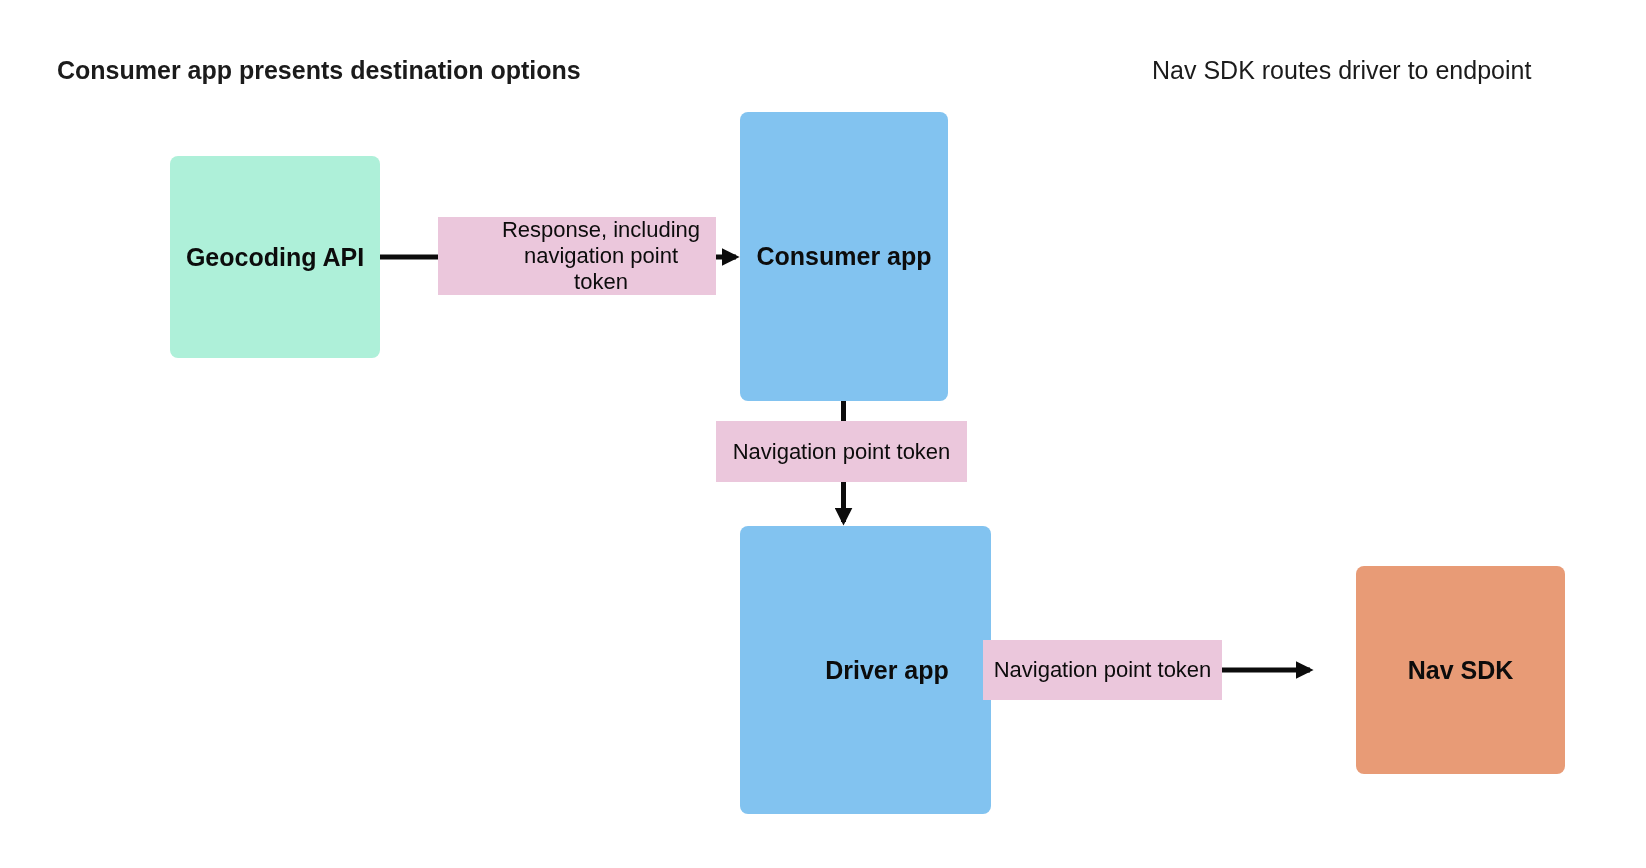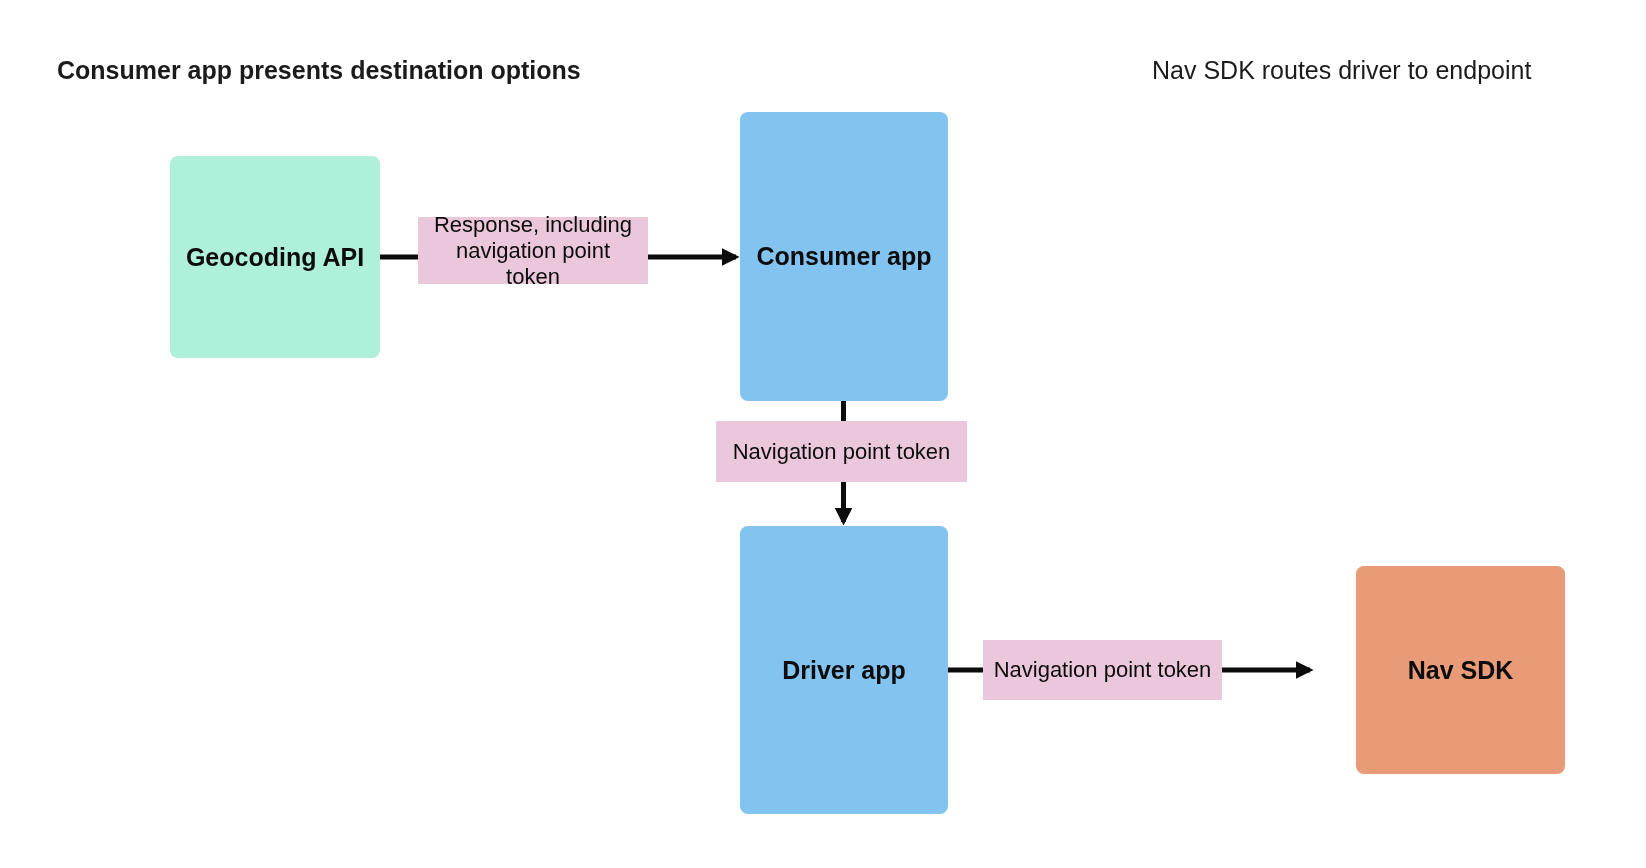--- a/index.html
+++ b/index.html
@@ -56,21 +56,21 @@
     position: absolute;
     display: flex;
     align-items: center;
     justify-content: center;
     text-align: center;
     font-size: 22px;
     line-height: 26px;
     color: #0c0c0c;
     white-space: pre-line;
   }
-  #edge-label-1 { left: 418px; top: 217px; width: 230px; height: 67px; }
+  #edge-label-1 { left: 438px; top: 217px; width: 230px; height: 78px; padding-left: 48px; }
   #edge-label-2 { left: 716px; top: 421px; width: 251px; height: 61px; }
   #edge-label-3 { left: 983px; top: 640px; width: 239px; height: 60px; }
 </style>
 </head>
 <body>
 
 <div class="canvas" style="background-color: rgb(255, 255, 255);">
 
   <div class="col-header" id="header-1">Consumer app presents destination options</div>
   <div class="col-header" id="header-3">Nav SDK routes driver to endpoint</div>
@@ -87,21 +87,21 @@
   </svg>
 
   <div class="node" id="node-geocoding" style="background-color: rgb(174, 240, 217);">
     <span class="node-label">Geocoding API</span>
   </div>
 
   <div class="node" id="node-consumer" style="background-color: rgb(130, 195, 240);">
     <span class="node-label">Consumer app</span>
   </div>
 
-  <div class="node" id="node-driver" style="background-color: rgb(130, 195, 240);">
+  <div class="node" id="node-driver" style="background-color: rgb(130, 195, 240); padding-left: 43px;">
     <span class="node-label">Driver app</span>
   </div>
 
   <div class="node" id="node-navsdk" style="background-color: rgb(232, 155, 118);">
     <span class="node-label">Nav SDK</span>
   </div>
 
   <div class="edge-label" id="edge-label-1" style="background-color: rgb(235, 199, 220);">Response, including
 navigation point
 token</div>

